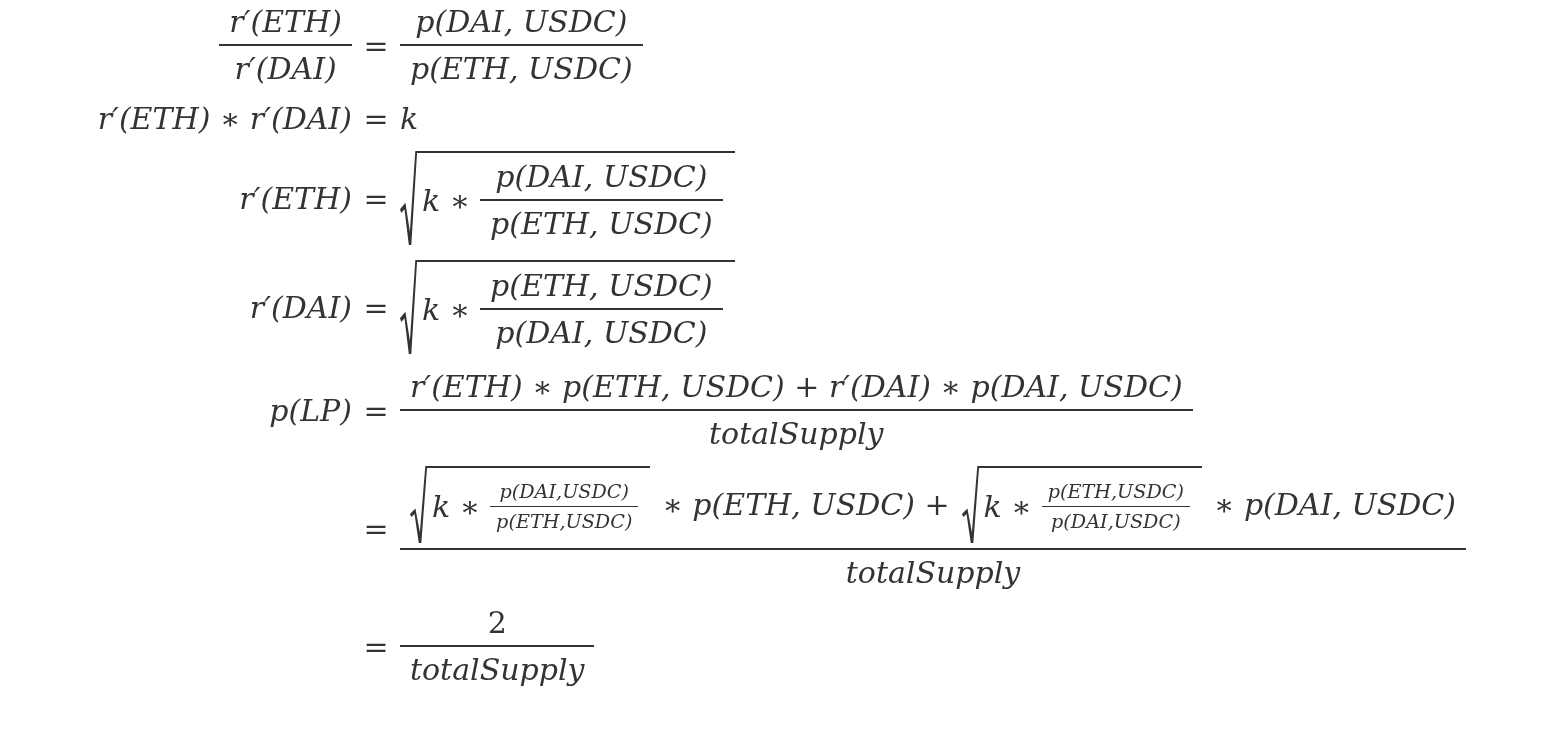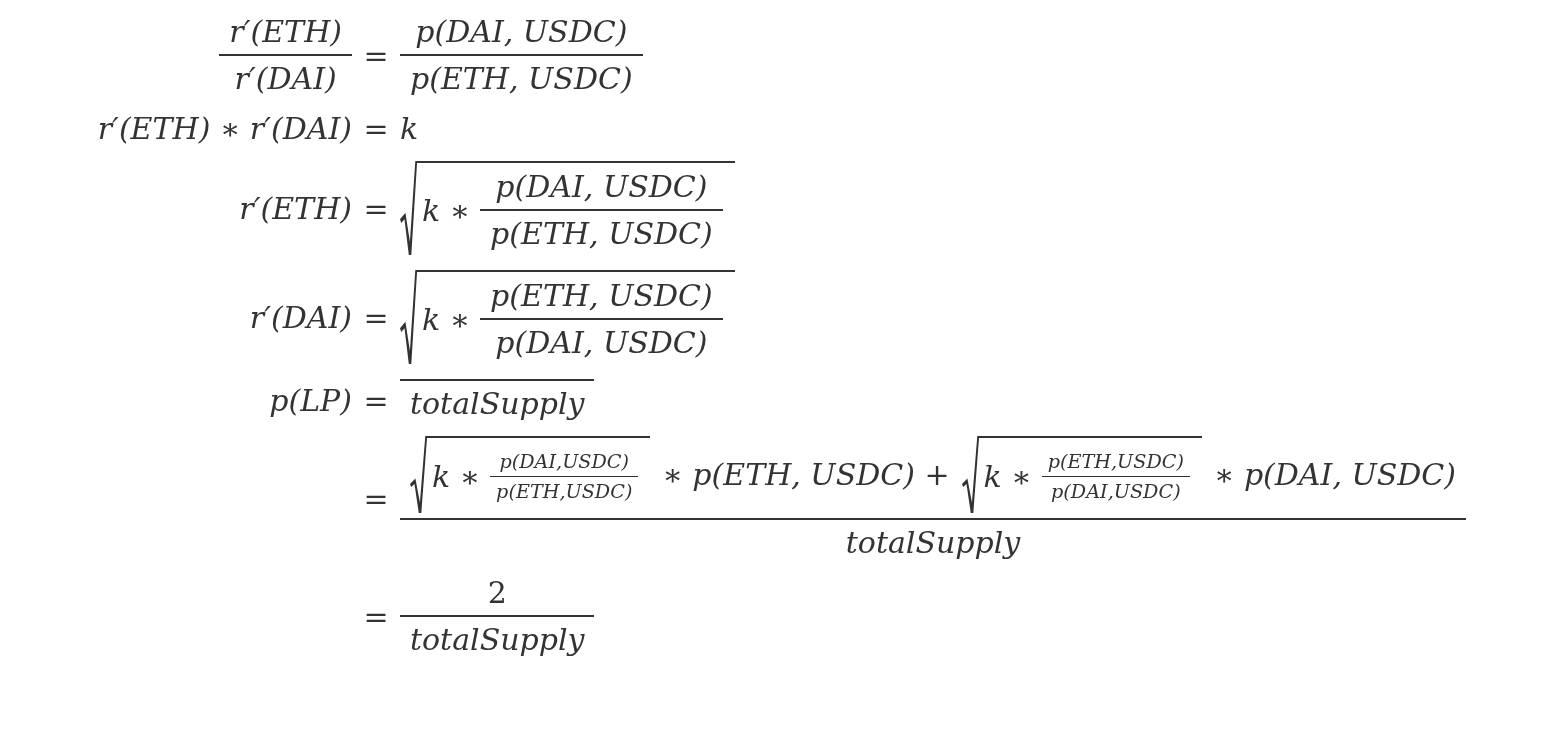--- a/index.html
+++ b/index.html
@@ -1,19 +1,19 @@
 <!DOCTYPE html>
 <html lang="en"><head>
 <meta charset="utf-8">
 <style>
   * { margin: 0; padding: 0; box-sizing: border-box; }
   html, body { width: 1546px; height: 756px; overflow: hidden; }
   body { background: #ffffff; }
 
-  .math-page { width: 100%; height: 100%; padding-top: 14px; }
+  .math-page { width: 100%; height: 100%; padding-top: 4px; }
 
   .eq-grid {
     display: grid;
     grid-template-columns: 352px 48px auto;
     row-gap: 15px;
     align-items: center;
     font-family: "DejaVu Serif", "Liberation Serif", serif;
     font-style: italic;
     font-size: 30px;
     color: #333333;
@@ -115,20 +115,21 @@
         </span>
       </span>
     </div>
 
     <div class="cell lhs">
       <span class="tok">p(LP)</span>
     </div>
     <div class="cell rel">=</div>
     <div class="cell rhs">
       <span class="frac">
+        <span class="num">r′(ETH) ∗ p(ETH, USDC) + r′(DAI) ∗ p(DAI, USDC)</span>
         <span class="den">totalSupply</span>
       </span>
     </div>
 
     <div class="cell lhs"></div>
     <div class="cell rel">=</div>
     <div class="cell rhs">
       <span class="frac">
         <span class="num flexnum">
           <span class="sqrt">

